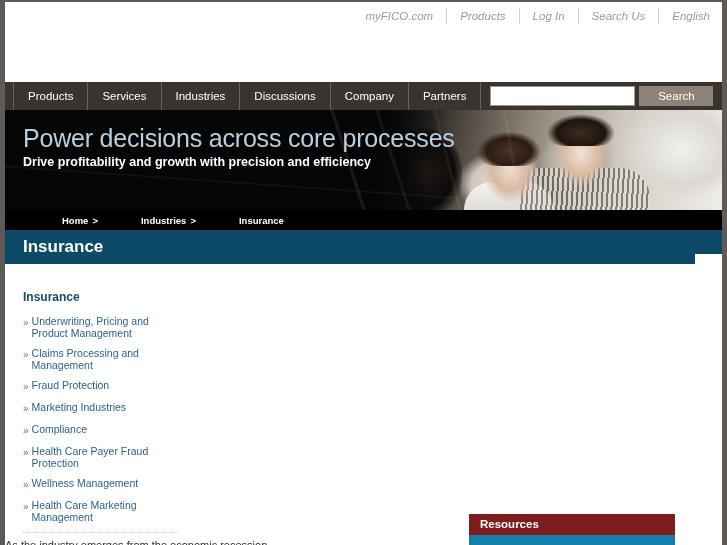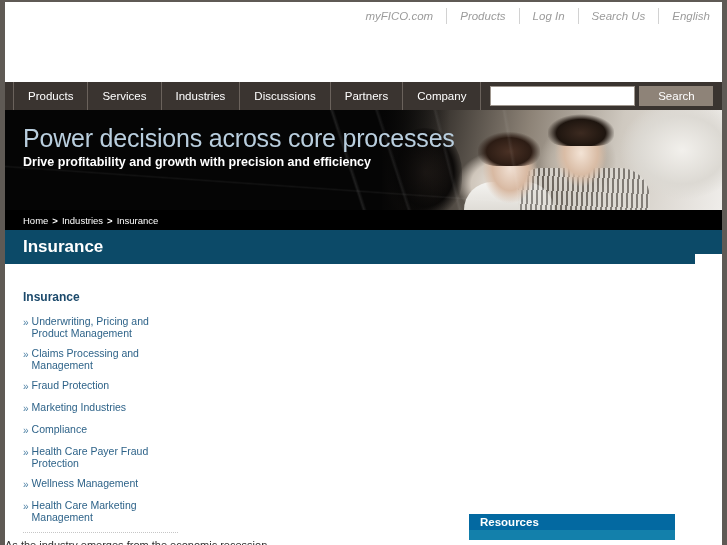--- a/index.html
+++ b/index.html
@@ -246,23 +246,24 @@
     height: 20px;
     background: #000000;
     display: flex;
     align-items: center;
     padding-left: 18px;
     box-sizing: border-box;
   }
   .crumb {
     color: #ffffff;
     font-size: 9.5px;
-    font-weight: normal;
+    font-weight: bold;
     text-decoration: none;
     cursor: pointer;
+    margin-left: 39px;
   }
   .crumb-sep {
     color: #ffffff;
     font-size: 9.5px;
     font-weight: bold;
     margin: 0 4px;
   }
   .crumb.current { cursor: default; }
 
   
@@ -353,22 +354,22 @@
 
   
   .resources {
     position: absolute;
     left: 464px;
     top: 250px;
     width: 206px;
     background: #ffffff;
   }
   .resources-header {
-    height: 16px;
-    background: #0369a1;
+    height: 21px;
+    background: #7f1d1d;
     display: flex;
     align-items: center;
     padding-left: 11px;
     box-sizing: border-box;
   }
   .resources-title {
     color: #ffffff;
     font-size: 11.5px;
     font-weight: bold;
     line-height: 13px;
@@ -392,22 +393,22 @@
     <a class="utility-item">English</a>
   </div>
 
   <div class="logo"><span>FICO</span><span class="tm">™</span></div>
 
   <div class="main-nav">
     <div class="nav-item">Products</div>
     <div class="nav-item">Services</div>
     <div class="nav-item">Industries</div>
     <div class="nav-item">Discussions</div>
+    <div class="nav-item">Company</div>
     <div class="nav-item">Partners</div>
-    <div class="nav-item">Company</div>
     <div class="search-wrap">
       <input class="search-input" type="text" placeholder="" style="">
       <button class="search-btn">Search</button>
     </div>
   </div>
 
   <div class="hero">
     <div class="hero-photo">
       <div class="head-a"></div>
       <div class="shirt-b"></div>

